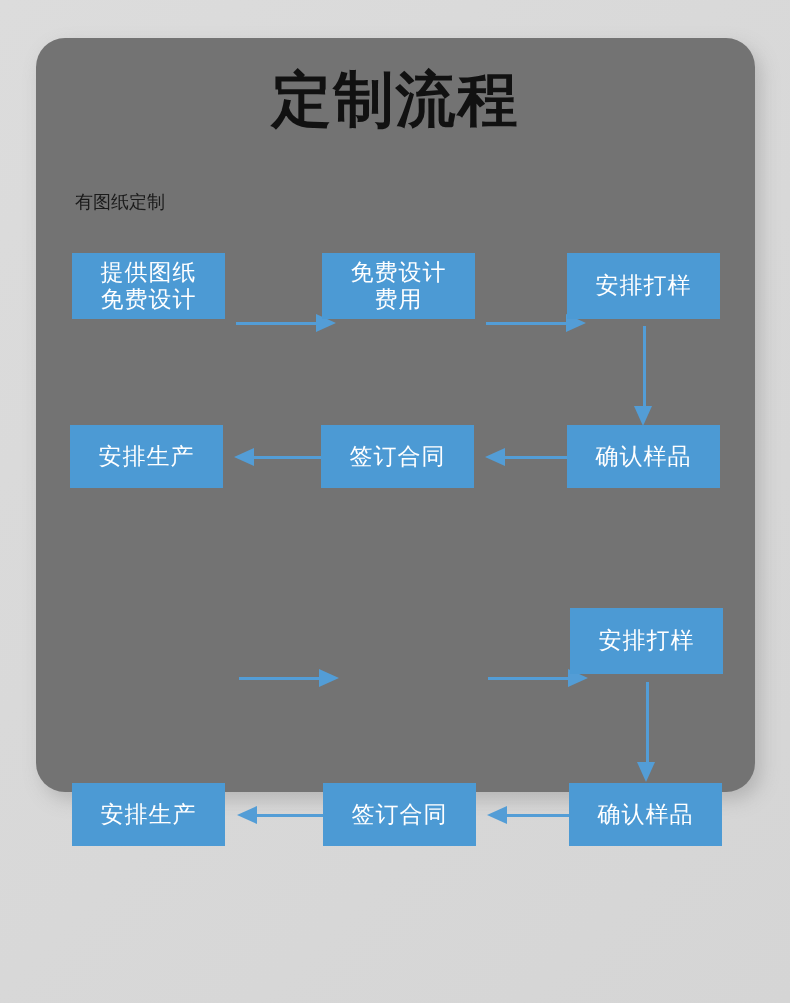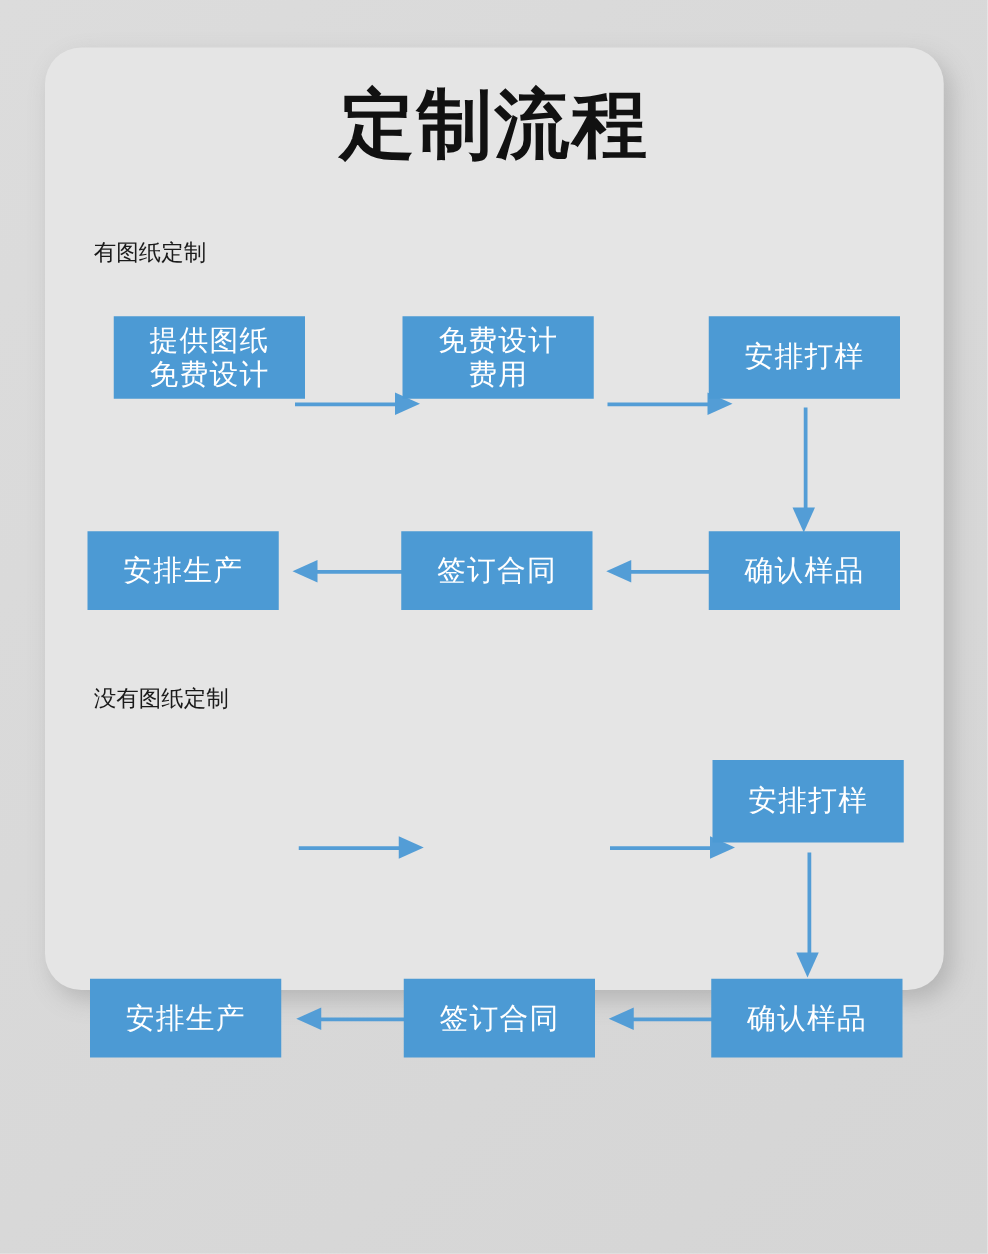--- a/index.html
+++ b/index.html
@@ -13,21 +13,21 @@
     font-family: "Liberation Sans", "DejaVu Sans", sans-serif;
     overflow: hidden;
   }
 
   .card {
     position: absolute;
     left: 36px;
     top: 38px;
     width: 719px;
     height: 754px;
-    background: #e5e5e5;
+    background: #737373;
     border-radius: 29px;
     box-shadow: 6px 8px 18px rgba(120,120,120,0.35);
   }
 
   .page-title {
     position: absolute;
     left: 0;
     top: 32px;
     width: 719px;
     text-align: center;
@@ -113,21 +113,21 @@
 </style>
 </head>
 <body>
 
 <div class="card">
 
   <div class="page-title">定制流程</div>
 
   <div class="section-label" style="left:39px; top:155px;">有图纸定制</div>
 
-  <div class="node" style="left:36px; top:215px; width:153px; height:66px;margin-left:19px;">
+  <div class="node" style="left:36px; top:215px; width:153px; height:66px;">
     <div>
       <span>提供图纸</span>
       <span>免费设计</span>
     </div>
   </div>
 
   <div class="arrow-h right" style="left:200px; top:274px; width:100px;">
     <div class="shaft"></div>
     <div class="head"></div>
   </div>
@@ -176,21 +176,20 @@
     <div class="shaft"></div>
     <div class="head"></div>
   </div>
 
   <div class="node" style="left:531px; top:387px; width:153px; height:63px;">
     <div>
       <span>确认样品</span>
     </div>
   </div>
 
-  <div class="section-label" style="left:39px; top:512px;">没有图纸定制</div>
 
 
   <div class="arrow-h right" style="left:203px; top:629px; width:100px;">
     <div class="shaft"></div>
     <div class="head"></div>
   </div>
 
 
   <div class="arrow-h right" style="left:452px; top:629px; width:100px;">
     <div class="shaft"></div>

